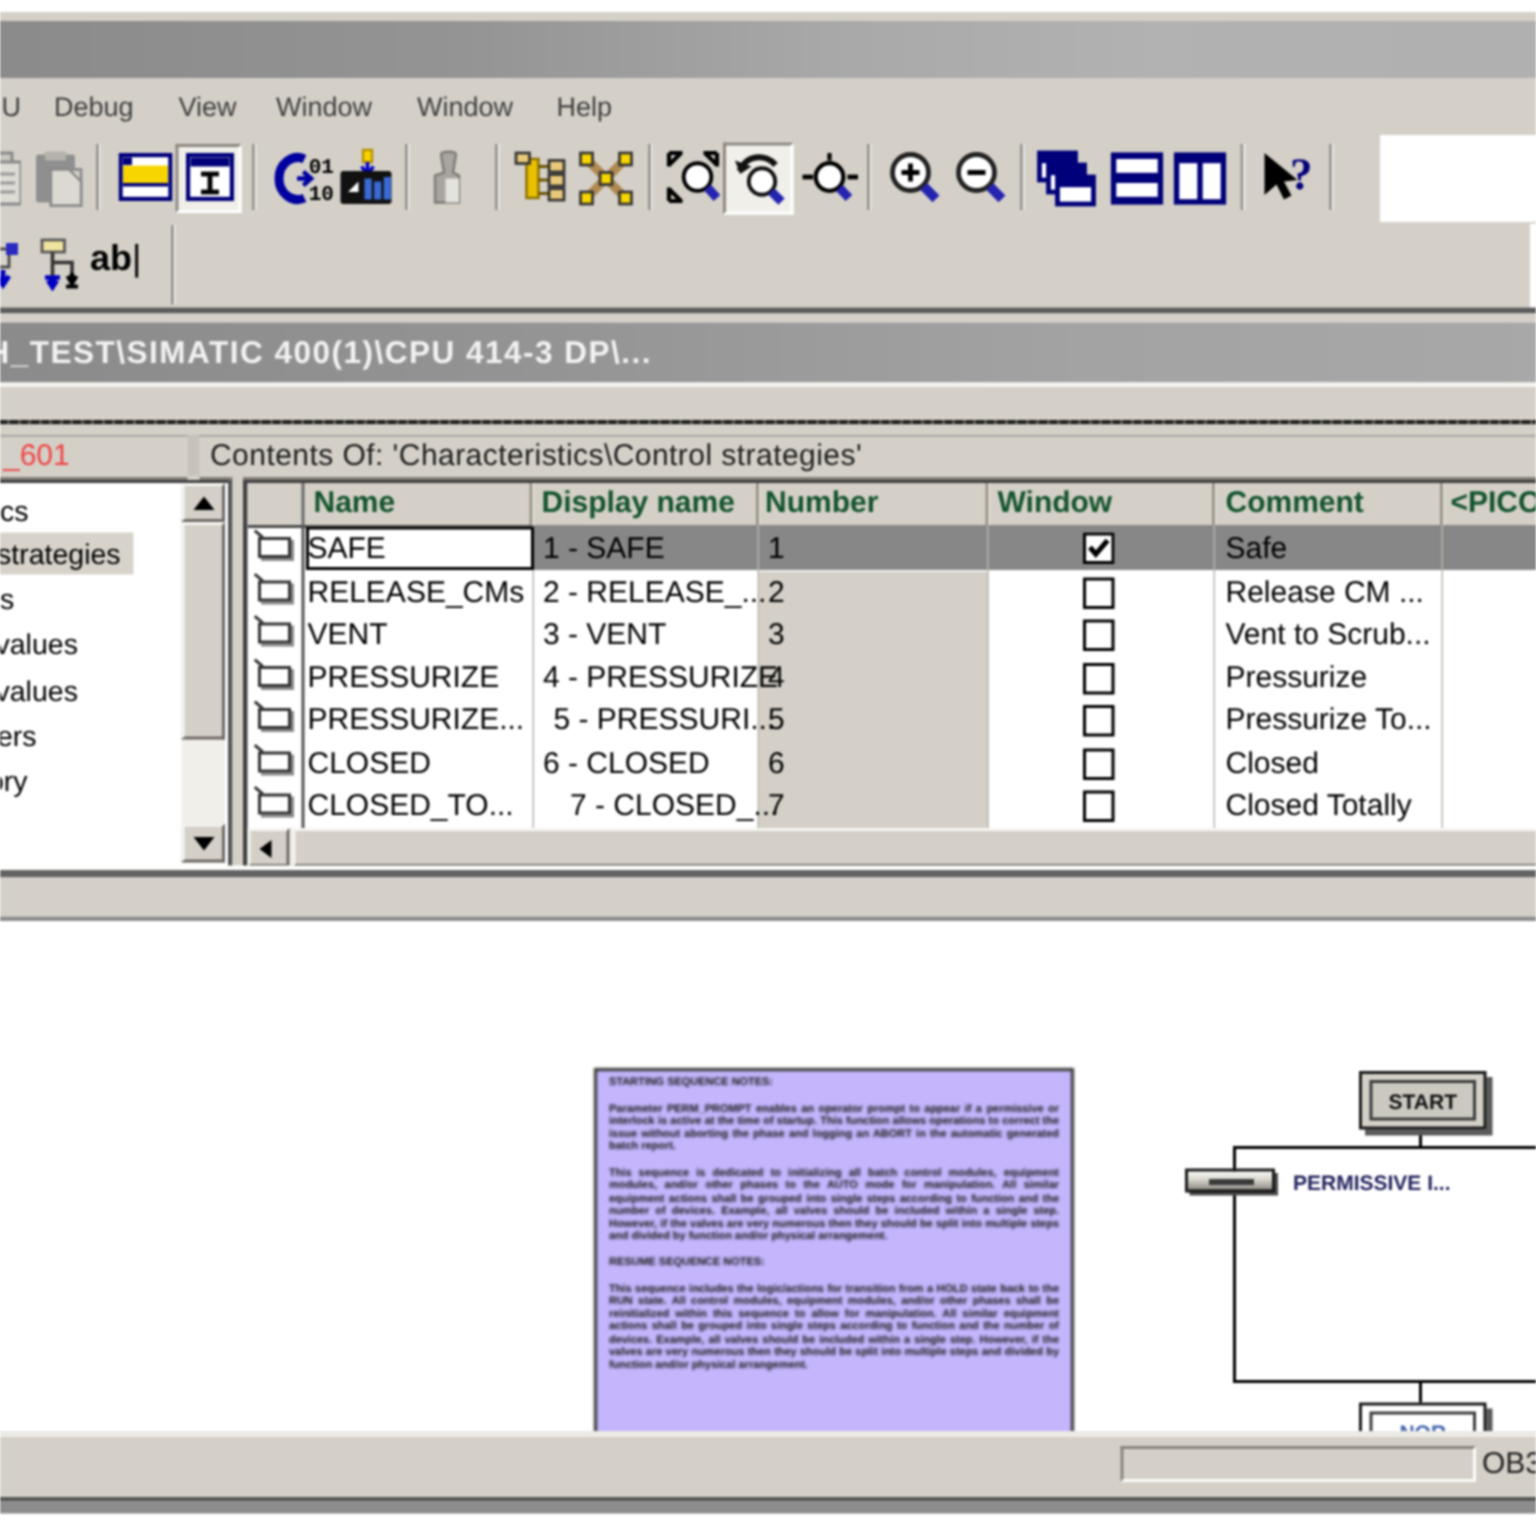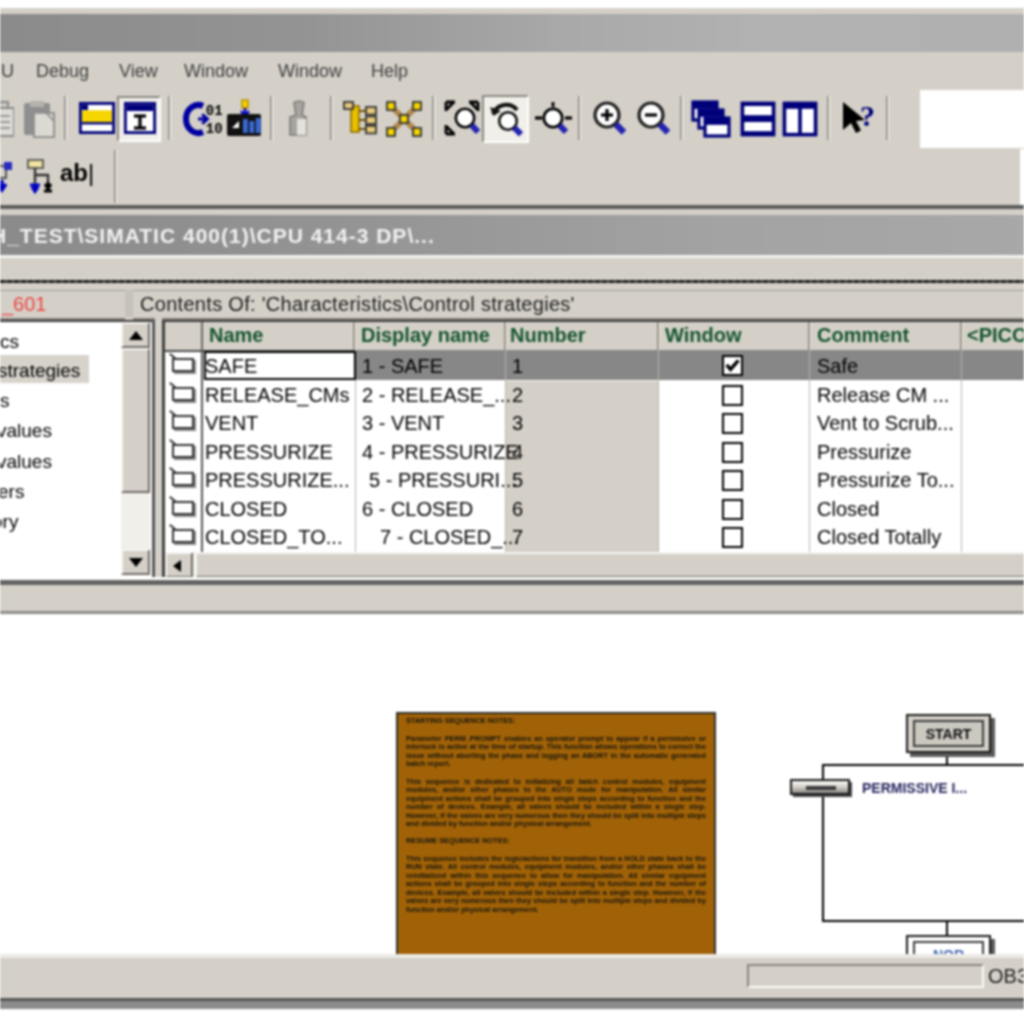--- a/index.html
+++ b/index.html
@@ -355,21 +355,21 @@
          border-top:2px solid #f6f5f2;border-left:2px solid #f6f5f2;border-bottom:2px solid #6e6a64;box-sizing:border-box;"></div>
   </div>
 
   <div class="abs" style="left:0;top:577px;width:1024px;height:3px;background:#fdfdfb;"></div>
   <div class="abs" style="left:0;top:580px;width:1024px;height:5px;background:#636363;"></div>
   <div class="abs gray" style="left:0;top:585px;width:1024px;height:26px;"></div>
   <div class="abs" style="left:0;top:611px;width:1024px;height:3px;background:#8d8d8d;"></div>
 
   <div class="abs" id="canvas" style="left:0;top:614px;width:1024px;height:340px;background:#fff;overflow:hidden;">
 
-    <div class="abs" style="left:396px;top:98px;width:320px;height:250px;background:#a16207;border:2px solid #30302a;box-sizing:border-box;
+    <div class="abs" style="left:396px;top:98px;width:320px;height:250px;background:#c4b5fd;border:2px solid #30302a;box-sizing:border-box;
          padding:3px 8px;font-size:7.3px;line-height:8.55px;color:#14140f;font-weight:bold;filter:blur(0.55px);overflow:hidden;text-align:justify;">
       <div style="font-weight:bold;">STARTING SEQUENCE NOTES:</div>
       <div style="height:9px;"></div>
       <div>Parameter PERM_PROMPT enables an operator prompt to appear if a permissive or interlock is active at the time of startup. This function allows operations to correct the issue without aborting the phase and logging an ABORT in the automatic generated batch report.</div>
       <div style="height:9px;"></div>
       <div>This sequence is dedicated to initializing all batch control modules, equipment modules, and/or other phases to the AUTO mode for manipulation. All similar equipment actions shall be grouped into single steps according to function and the number of devices. Example, all valves should be included within a single step. However, if the valves are very numerous then they should be split into multiple steps and divided by function and/or physical arrangement.</div>
       <div style="height:8px;"></div>
       <div style="font-weight:bold;">RESUME SEQUENCE NOTES:</div>
       <div style="height:9px;"></div>
       <div>This sequence includes the logic/actions for transition from a HOLD state back to the RUN state. All control modules, equipment modules, and/or other phases shall be reinitialized within this sequence to allow for manipulation. All similar equipment actions shall be grouped into single steps according to function and the number of devices. Example, all valves should be included within a single step. However, if the valves are very numerous then they should be split into multiple steps and divided by function and/or physical arrangement.</div>

